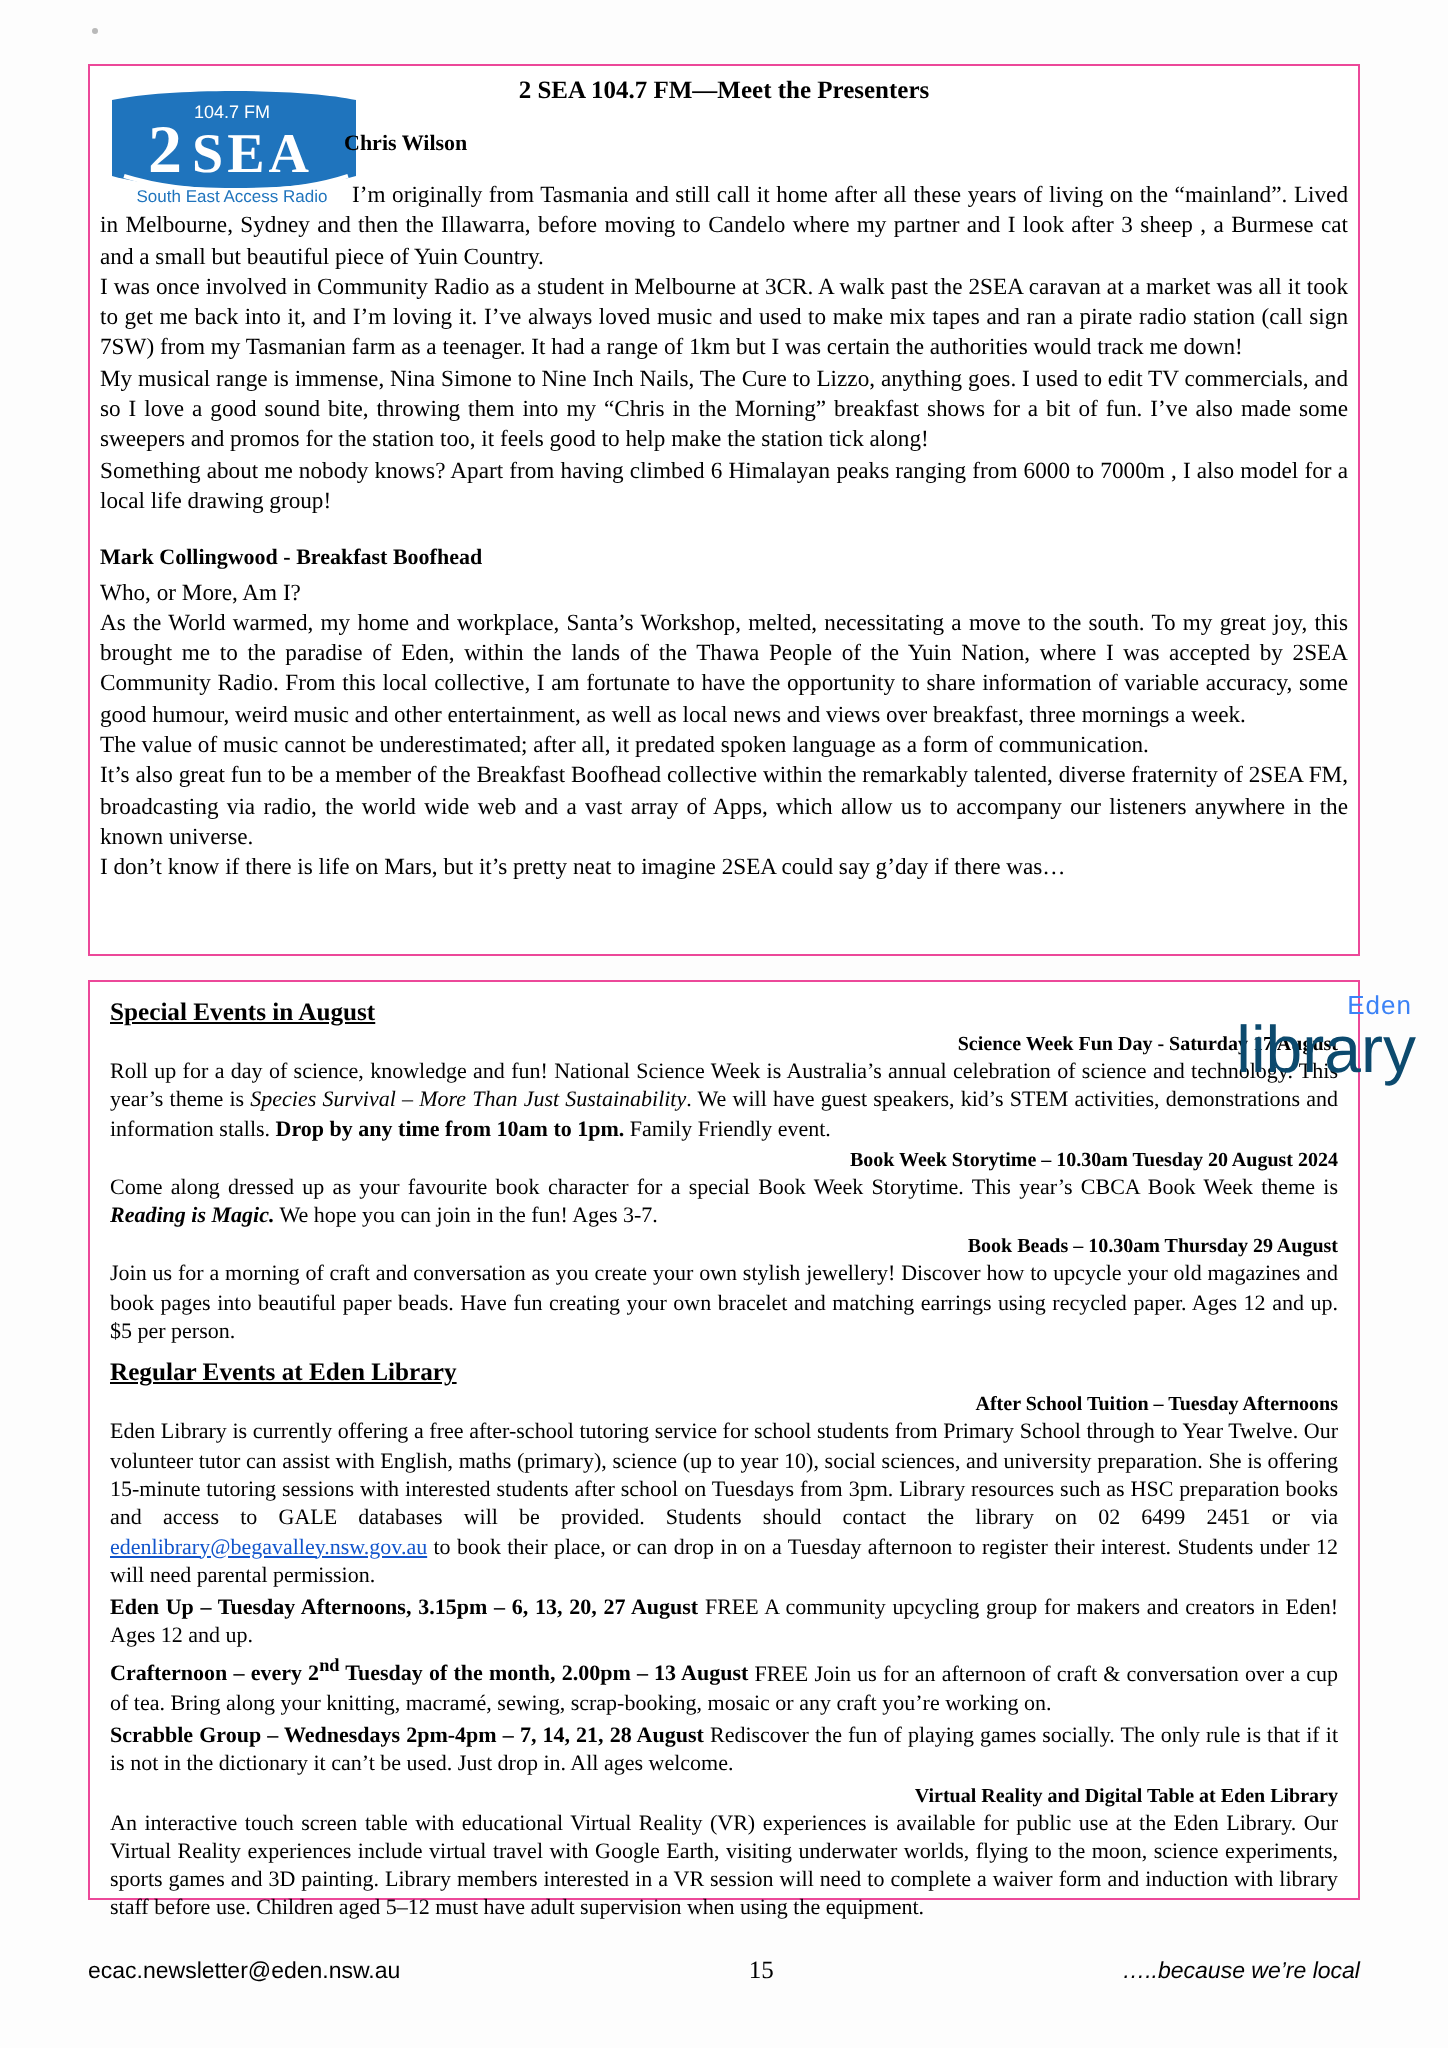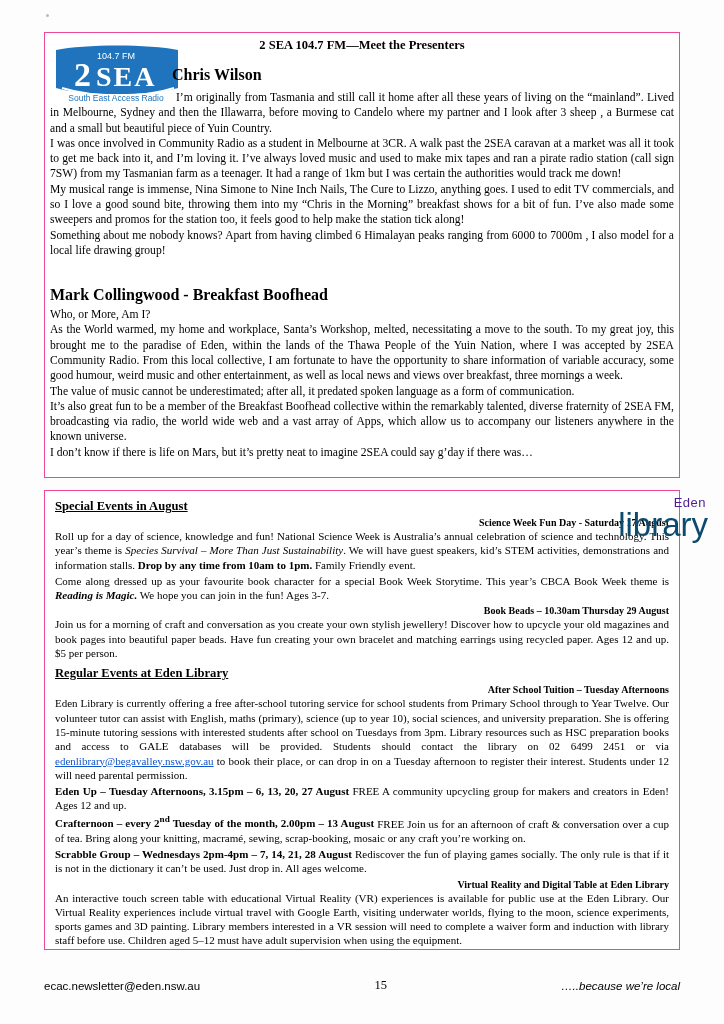--- a/index.html
+++ b/index.html
@@ -56,42 +56,42 @@
   }
   .logo svg { display: block; }
 
   .presenter-block {
     font-size: 11.6px;
     line-height: 1.32;
     text-align: justify;
   }
   .presenter-name {
     font-weight: bold;
-    font-size: 16px;
+    font-size: 11px;
     margin-bottom: 2px;
   }
   #chris-name {
     position: absolute;
     left: 172px;
     top: 66px;
   }
   #chris-body {
     position: absolute;
     left: 50px;
     top: 90px;
     width: 624px;
     text-indent: 0;
   }
   #chris-body p { margin: 0 0 0 0; }
   #chris-body p.first { text-indent: 126px; }
 
   #mark-block {
     position: absolute;
     left: 50px;
-    top: 284px;
+    top: 272px;
     width: 624px;
   }
   #mark-block p { margin: 0; }
 
   
   #library-panel {
     left: 44px;
     top: 490px;
     width: 636px;
     height: 460px;
@@ -101,21 +101,21 @@
     position: absolute;
     right: 16px;
     top: 496px;
     width: 160px;
     height: 46px;
     text-align: right;
   }
   .lib-logo .eden {
     font-family: "Liberation Sans", sans-serif;
     font-size: 13px;
-    color: #4c1d95;
+    color: #3b82f6;
     letter-spacing: .5px;
     line-height: 1;
     margin-right: 2px;
   }
   .lib-logo .library {
     font-family: "Liberation Sans", sans-serif;
     font-size: 33px;
     color: #0c4a6e;
     line-height: .95;
     font-weight: 400;
@@ -208,20 +208,21 @@
 
   <div class="panel" id="library-panel">
 
     <div class="sec-heading underline">Special Events in August</div>
 
     <div>
       <div class="ev-title">Science Week Fun Day - Saturday 17 August</div>
       <div class="ev-body">Roll up for a day of science, knowledge and fun! National Science Week is Australia’s annual celebration of science and technology. This year’s theme is <i>Species Survival – More Than Just Sustainability</i>.  We will have guest speakers, kid’s STEM activities, demonstrations and information stalls. <b>Drop by any time from 10am to 1pm.</b> Family Friendly event.</div>
     </div>
     <div>
+      <div class="ev-title">Book Week Storytime – 10.30am Tuesday 20 August 2024</div>
       <div class="ev-body">Come along dressed up as your favourite book character for a special Book Week Storytime. This year’s CBCA Book Week theme is <i><b>Reading is Magic.</b></i> We hope you can join in the fun! Ages 3-7.</div>
     </div>
     <div>
       <div class="ev-title">Book Beads – 10.30am Thursday 29 August</div>
       <div class="ev-body">Join us for a morning of craft and conversation as you create your own stylish jewellery! Discover how to upcycle your old magazines and book pages into beautiful paper beads. Have fun creating your own bracelet and matching earrings using recycled paper. Ages 12 and up. $5 per person.</div>
     </div>
 
     <div class="sec-heading underline" style="margin-top:6px;">Regular Events at Eden Library</div>
 
     <div>

